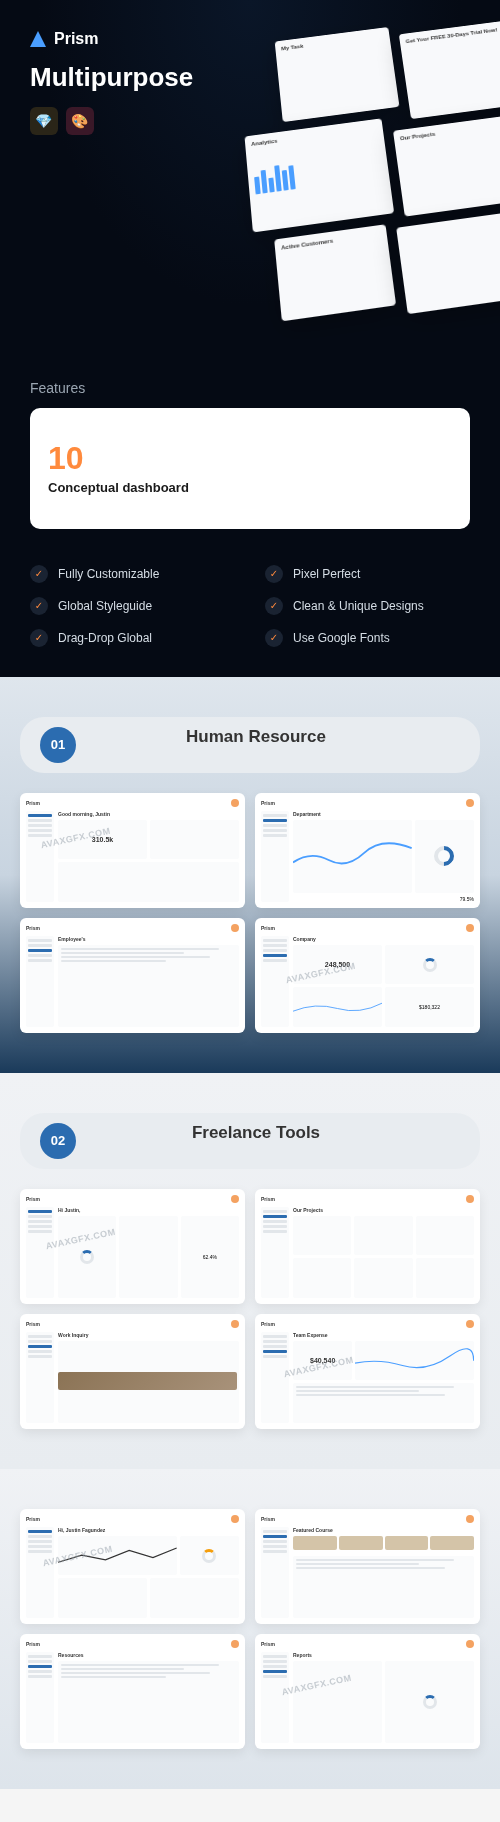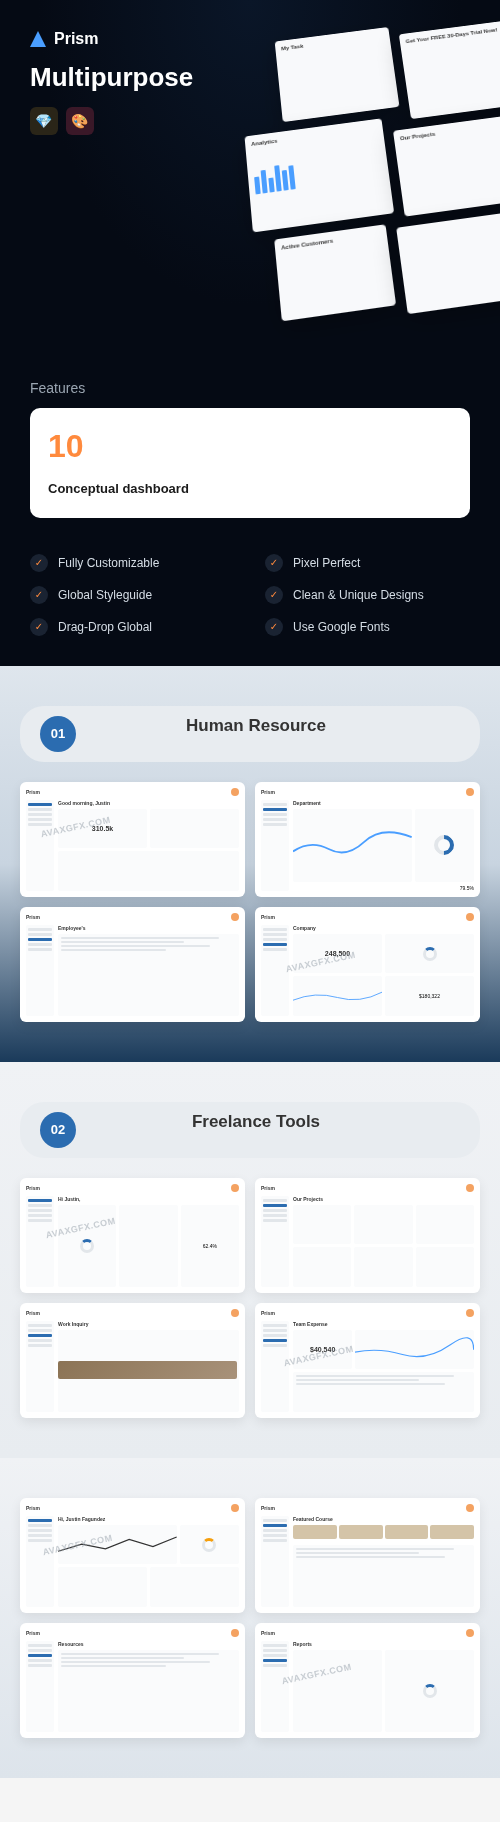--- a/index.html
+++ b/index.html
@@ -18,23 +18,23 @@
 .mc2{width:130px;height:95px;top:10px;left:160px}
 .mc3{width:140px;height:100px;top:100px;left:-10px}
 .mc4{width:130px;height:90px;top:115px;left:140px}
 .mc5{width:110px;height:80px;top:210px;left:10px}
 .mc6{width:120px;height:85px;top:215px;left:130px}
 .mockbars{display:flex;gap:2px;align-items:flex-end;height:30px;margin-top:20px}
 .mockbar{width:5px;background:#4a9eff;border-radius:1px}
 .mocktitle{font-size:6px;color:#333;font-weight:600;margin-bottom:2px}
 .features-label{color:#9aa5b1;font-size:14px;padding:20px 30px 12px;background:#050a14}
 .feature-cards{display:flex;gap:16px;padding:0 30px 20px;background:#050a14}
-.fcard{flex:1;background:#fff;border-radius:10px;padding:20px 18px}
+.fcard{flex:1;background:#fff;border-radius:10px;padding:32px 18px}
 .fnum{font-size:32px;font-weight:700;color:#ff8a3d}
-.flabel{font-size:13px;color:#1a1a1a;font-weight:600;margin-top:16px;line-height:1.3}
+.flabel{font-size:13px;color:#1a1a1a;font-weight:600;margin-top:3px;line-height:1.3}
 .feature-list{display:grid;grid-template-columns:1fr 1fr;gap:14px 30px;padding:16px 30px 30px;background:#050a14}
 .flitem{display:flex;align-items:center;gap:10px;color:#d5dde5;font-size:12px}
 .flcheck{width:18px;height:18px;border-radius:50%;background:#1a2332;display:flex;align-items:center;justify-content:center;color:#ff8a3d;font-size:10px}
 .section{padding:40px 20px}
 .section.s1{background:linear-gradient(180deg,#dfe6ed 0%,#c8d4e0 50%,#1a3a5a 100%)}
 .section.s2{background:linear-gradient(180deg,#f0f2f5 0%,#e8ecf0 100%)}
 .section.s3{background:linear-gradient(180deg,#f0f2f5 0%,#dde4eb 100%)}
 .sheader{display:flex;align-items:flex-start;gap:16px;background:#e8ecf0;border-radius:24px;padding:10px 20px;margin-bottom:20px}
 .snum{width:36px;height:36px;border-radius:50%;background:#2b6cb0;color:#fff;display:flex;align-items:center;justify-content:center;font-size:13px;font-weight:600}
 .stitle{font-size:17px;font-weight:600;color:#333;flex:1;text-align:center;margin-right:40px}

